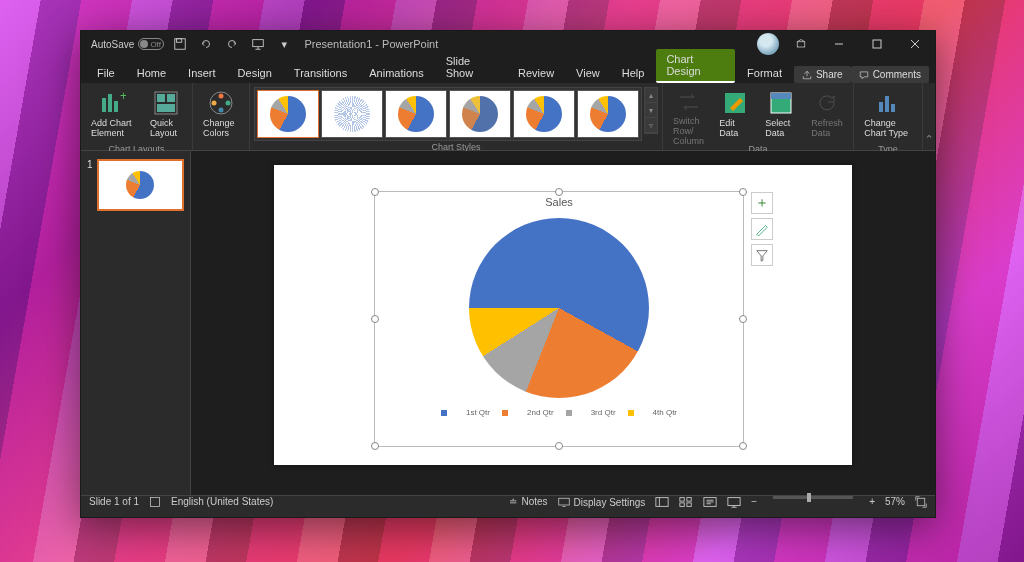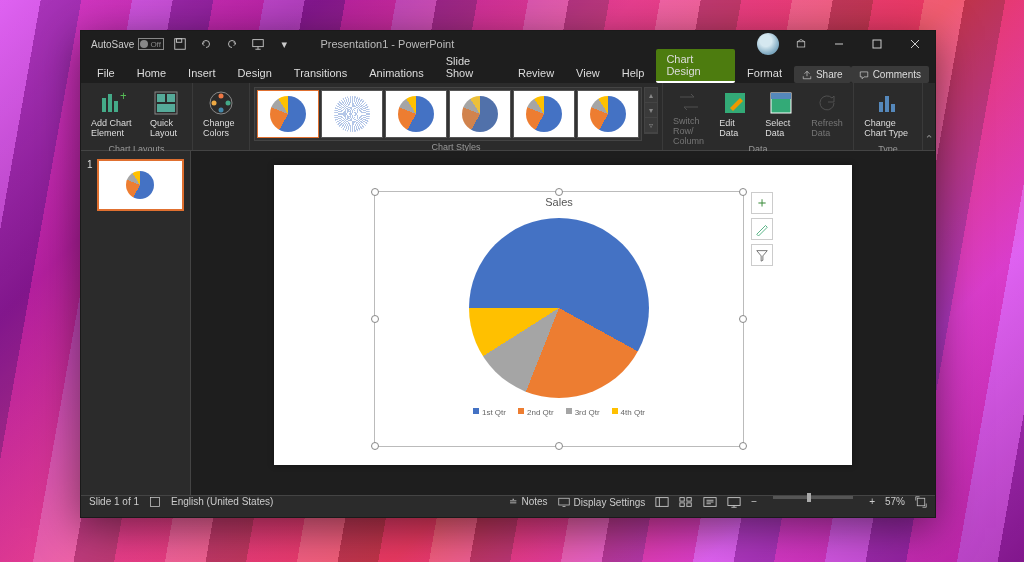--- a/index.html
+++ b/index.html
@@ -1,26 +1,26 @@
 <!DOCTYPE html>
 <html><head>
 <meta charset="utf-8">
 <style>
 *{box-sizing:border-box;margin:0;padding:0;font-family:"Segoe UI",Arial,sans-serif;user-select:none}
 body{width:1024px;height:562px;background:linear-gradient(135deg,#d946ef 0%,#a21caf 20%,#ec4899 40%,#ef4057 60%,#d946ef 80%,#a21caf 100%);position:relative;overflow:hidden}
 .bg-stripes{position:absolute;inset:0;background:repeating-linear-gradient(100deg,rgba(255,255,255,0.15) 0px,rgba(255,255,255,0.15) 40px,rgba(0,0,0,0.2) 40px,rgba(0,0,0,0.2) 80px,rgba(219,39,119,0.3) 80px,rgba(219,39,119,0.3) 130px)}
 .app-window{position:absolute;left:80px;top:30px;width:856px;height:488px;background:#2b2b2b;border:1px solid #1a1a1a;display:flex;flex-direction:column;color:#ddd;font-size:11px;box-shadow:0 10px 40px rgba(0,0,0,0.5)}
 .titlebar{height:26px;display:flex;align-items:center;background:#1e1e1e;padding:0 4px;gap:6px}
 .autosave{display:flex;align-items:center;gap:4px;font-size:10px;color:#ccc;margin-left:6px}
-.toggle{width:26px;height:12px;border:1px solid #888;border-radius:0;display:flex;align-items:center;padding:0 1px}
+.toggle{width:26px;height:12px;border:1px solid #888;border-radius:6px;display:flex;align-items:center;padding:0 1px}
 .toggle-knob{width:8px;height:8px;background:#888;border-radius:50%}
 .toggle-label{font-size:8px;color:#888;margin-left:2px}
 .qat-btn{width:20px;height:20px;display:flex;align-items:center;justify-content:center;color:#ccc;cursor:pointer}
 .qat-btn svg{width:14px;height:14px}
-.title-text{color:#bbb;font-size:11px;margin-left:20px}
+.title-text{color:#bbb;font-size:11px;margin-left:4px}
 .searchbox{display:flex;align-items:center;gap:6px;background:#3a3a3a;border-radius:2px;padding:2px 8px;margin-left:8px;width:200px;height:20px}
 .searchbox input{background:transparent;border:none;color:#ccc;font-size:11px;width:100%;outline:none}
 .titlebar-spacer{flex:1}
 .avatar{width:22px;height:22px;border-radius:50%;background:radial-gradient(circle at 40% 35%,#d5e8f0 30%,#7da8c0 70%)}
 .winbtn{width:32px;height:24px;display:flex;align-items:center;justify-content:center;color:#ccc}
 .tabs{display:flex;align-items:flex-end;background:#1e1e1e;height:26px;padding:0 6px;gap:2px}
 .tab{padding:4px 10px;color:#ddd;font-size:11px;cursor:pointer;border-radius:2px}
 .tab.active{background:#4d7c0f;border-bottom:2px solid #fff}
 .tab-right{margin-left:auto;display:flex;gap:0}
 .tab-btn{display:flex;align-items:center;gap:4px;padding:3px 8px;background:#3a3a3a;border-radius:2px;color:#ddd;font-size:10px}
@@ -49,21 +49,21 @@
 .slide{width:578px;height:300px;background:#fff;position:relative;box-shadow:0 0 6px rgba(0,0,0,0.4)}
 .chart-frame{position:absolute;left:100px;top:26px;width:370px;height:256px;border:1px solid #bbb}
 .handle{position:absolute;width:8px;height:8px;background:#fff;border:1px solid #888;border-radius:50%}
 .h-tl{left:-4px;top:-4px}.h-tm{left:calc(50% - 4px);top:-4px}.h-tr{right:-4px;top:-4px}
 .h-ml{left:-4px;top:calc(50% - 4px)}.h-mr{right:-4px;top:calc(50% - 4px)}
 .h-bl{left:-4px;bottom:-4px}.h-bm{left:calc(50% - 4px);bottom:-4px}.h-br{right:-4px;bottom:-4px}
 .chart-title{text-align:center;font-size:11px;color:#555;padding-top:4px}
 .pie-container{display:flex;align-items:center;justify-content:center;height:200px}
 .big-pie{width:180px;height:180px;border-radius:50%;background:conic-gradient(#4472c4 0deg 208.8deg,#ed7d31 208.8deg 291.6deg,#a5a5a5 291.6deg 327.6deg,#ffc000 327.6deg 360deg);transform:rotate(-90deg)}
 .legend{display:flex;justify-content:center;gap:12px;font-size:8px;color:#666}
-.legend-item{display:flex;gap:3px}
+.legend-item{display:flex;align-items:center;gap:19px}
 .swatch{width:6px;height:6px}
 .chart-tools{position:absolute;right:-30px;top:0;display:flex;flex-direction:column;gap:4px}
 .ctool{width:22px;height:22px;background:#fff;border:1px solid #ccc;display:flex;align-items:center;justify-content:center;font-size:14px}
 .statusbar{height:22px;background:#2b2b2b;border-top:1px solid #444;display:flex;align-items:flex-start;padding:0 8px;gap:10px;font-size:10px;color:#ccc}
 .sb-spacer{flex:1}
 .sb-btn{display:flex;align-items:center;gap:4px;cursor:pointer}
 .zoom-slider{width:80px;height:3px;background:#555;position:relative;margin:0 6px}
 .zoom-slider::after{content:"";position:absolute;left:42%;top:-3px;width:4px;height:9px;background:#aaa}
 </style>
 </head>

